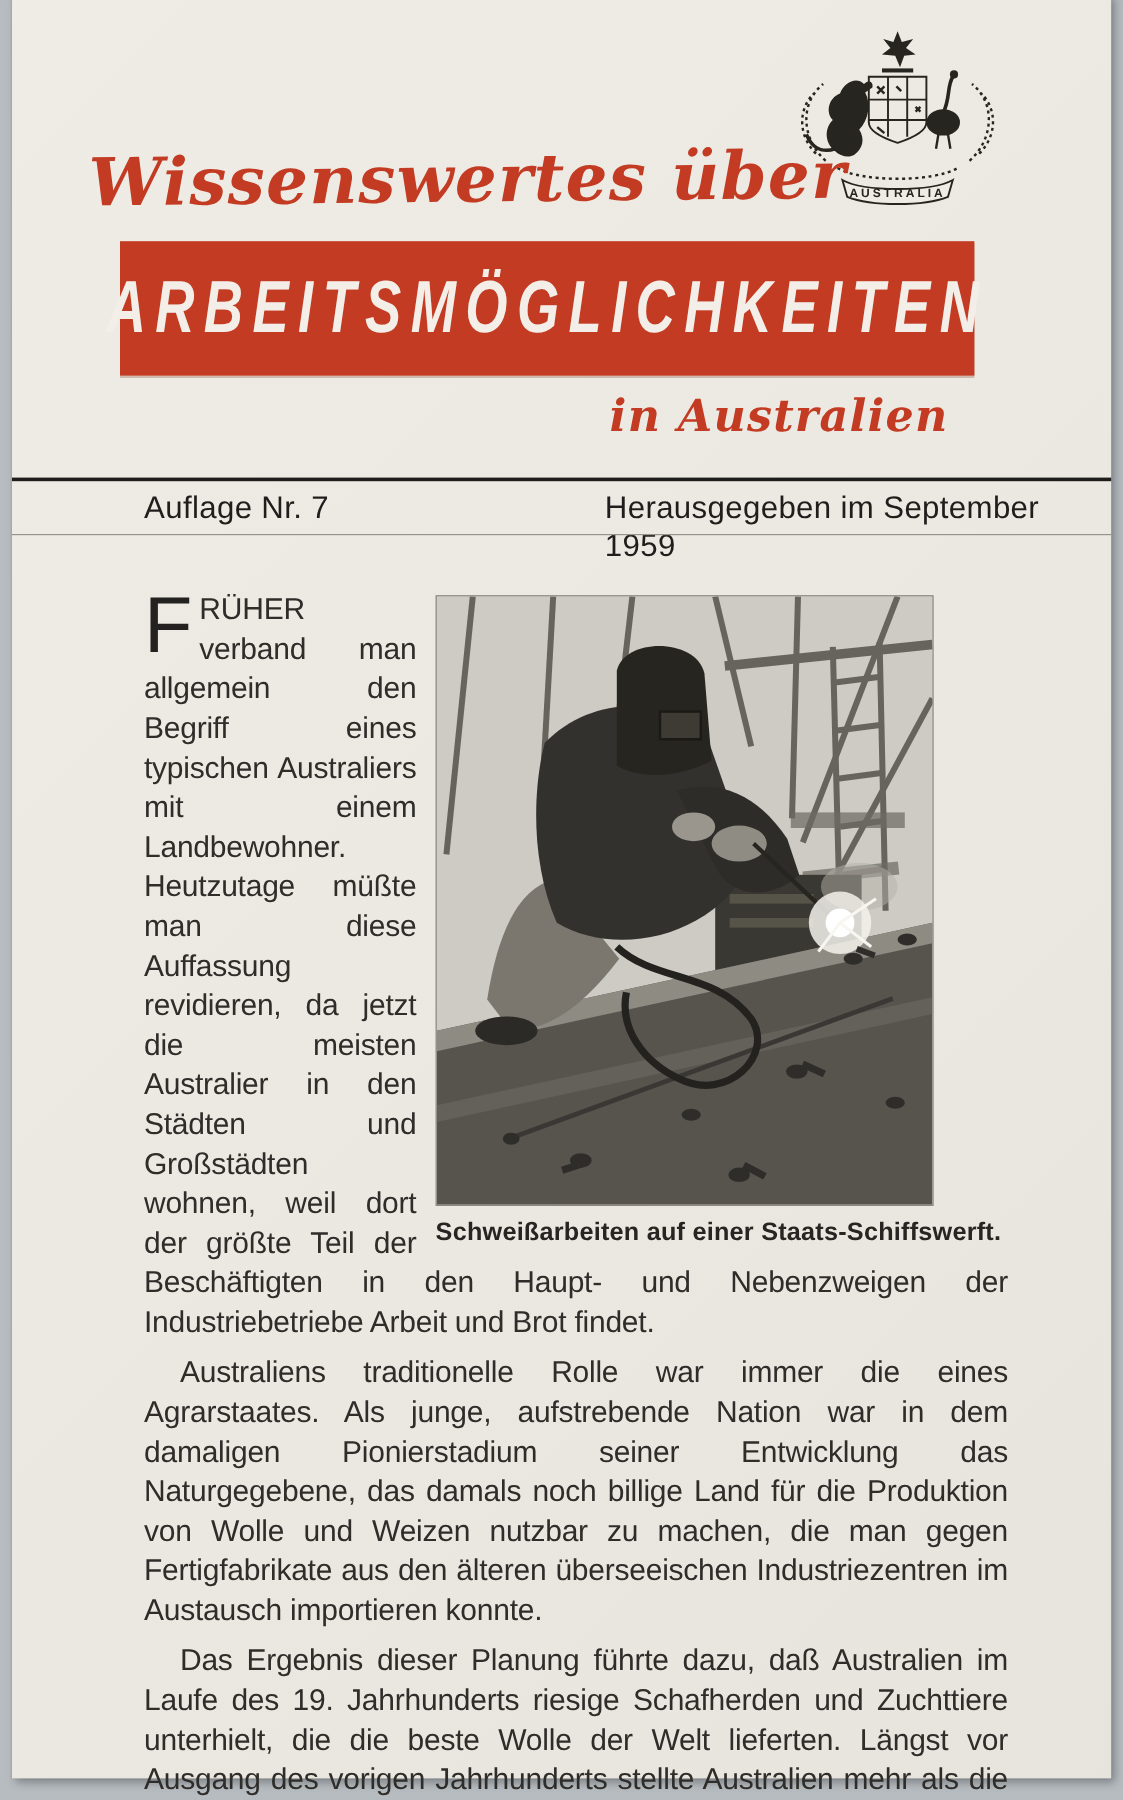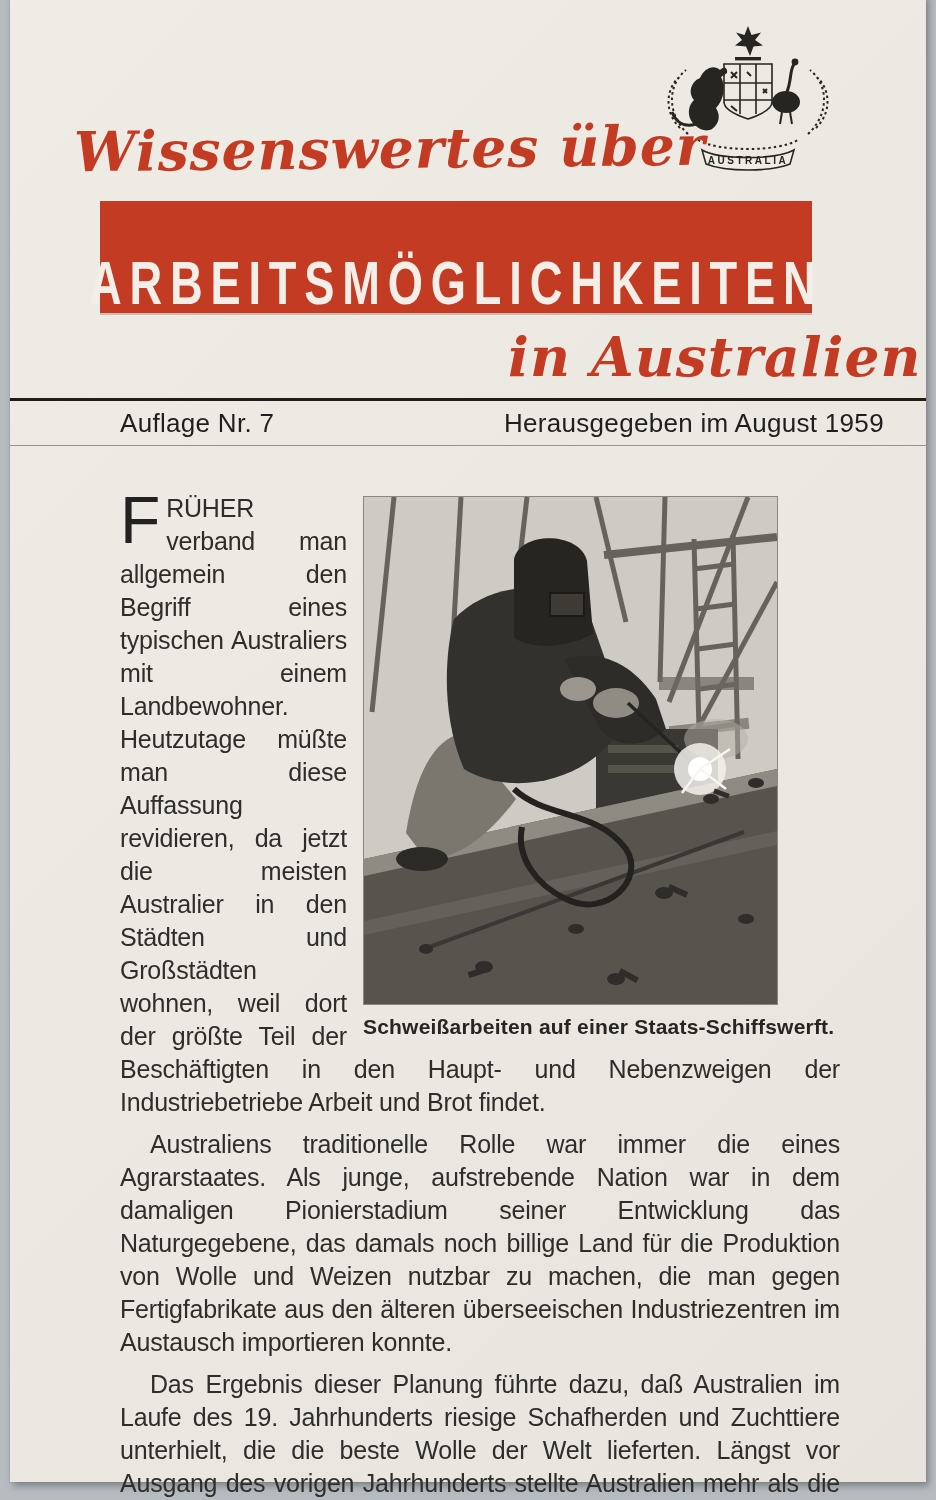--- a/index.html
+++ b/index.html
@@ -17,26 +17,27 @@
   }
   
   .emblem{position:absolute;left:648px;top:30px;width:180px;height:148px;font-weight:bold;}
   .script{
     position:absolute;color:var(--red);
     font-family:"DejaVu Serif","Liberation Serif",serif;
     font-style:italic;font-weight:bold;
     white-space:nowrap;letter-spacing:1px;
   }
   .script-top{left:64px;top:122px;font-size:55px;transform:rotate(-.6deg);}
-  .script-bottom{left:498px;top:330px;font-size:55px;font-style:italic;}
+  .script-bottom{left:498px;top:330px;font-size:37px;font-style:italic;}
   .banner{
     position:absolute;left:90px;top:207px;width:712px;height:112px;
     background:var(--red);
-    display:flex;align-items:flex-end;justify-content:center;
+    display:flex;align-items:center;justify-content:center;
     box-shadow:0 2px 0 rgba(120,40,20,.25);
+    font-style:italic;
   }
   .banner span{
     color:#f3efe8;font-weight:bold;font-size:52px;letter-spacing:9px;
     transform:scale(.87,1.18);white-space:nowrap;
   }
   .rule{position:absolute;left:0;width:916px;}
   .rule-thick{top:404px;height:3px;background:#1e1d1b;}
   .rule-thin{top:451px;height:1px;background:#97948e;}
   .meta{position:absolute;top:414px;font-weight:normal;font-size:26px;color:#1f1e1c;letter-spacing:.3px;}
   .meta-issue{left:110px;}
@@ -110,21 +111,21 @@
   <div class="script script-top">Wissenswertes über</div>
 
   <div class="banner">
     <span>ARBEITSMÖGLICHKEITEN</span>
   </div>
 
   <div class="script script-bottom">in Australien</div>
 
   <div class="rule rule-thick"></div>
   <div class="meta meta-issue">Auflage Nr. 7</div>
-  <div class="meta meta-pub">Herausgegeben im August 1959</div>
+  <div class="meta meta-pub">Herausgegeben im September 1959</div>
   <div class="rule rule-thin"></div>
 
   <div class="article">
 
     <figure class="photo">
       <svg class="shot" viewBox="0 0 413 507">
         <rect width="413" height="507" fill="#cdcbc3"></rect>
 
         <g stroke="#55524c" stroke-width="5" opacity=".85">
           <path d="M30,0 L8,215"></path>

